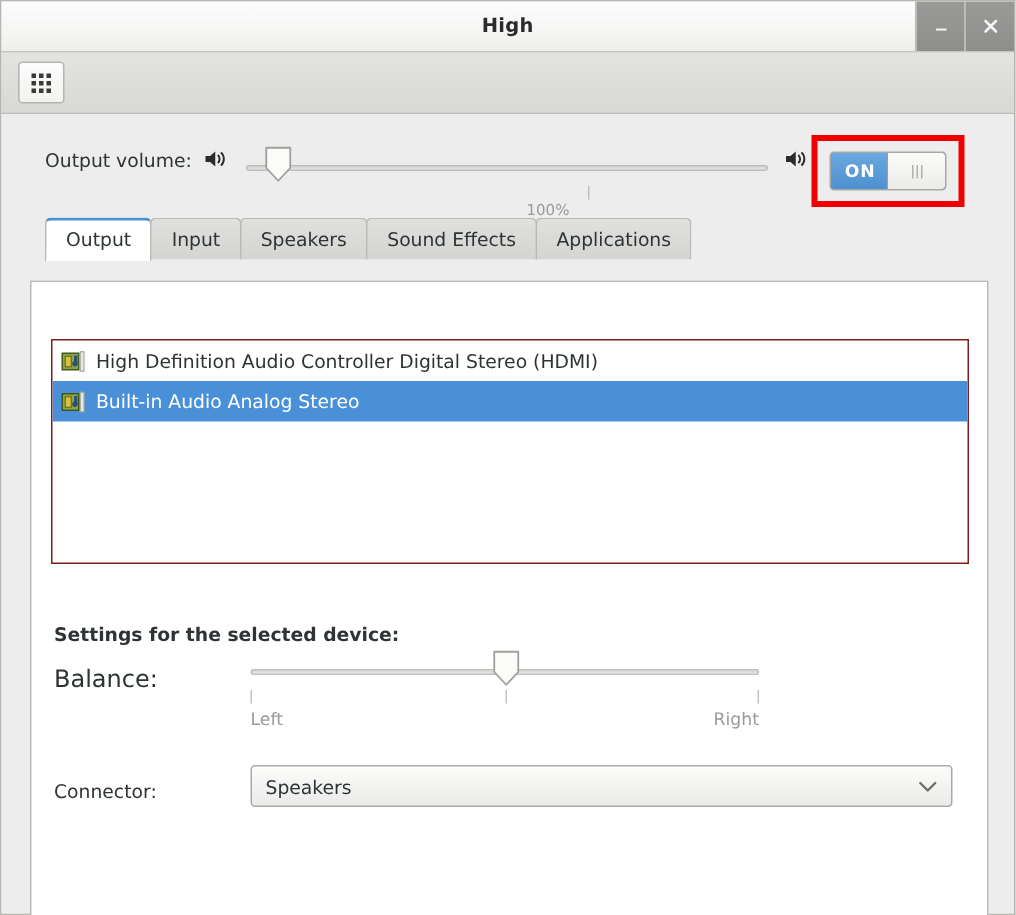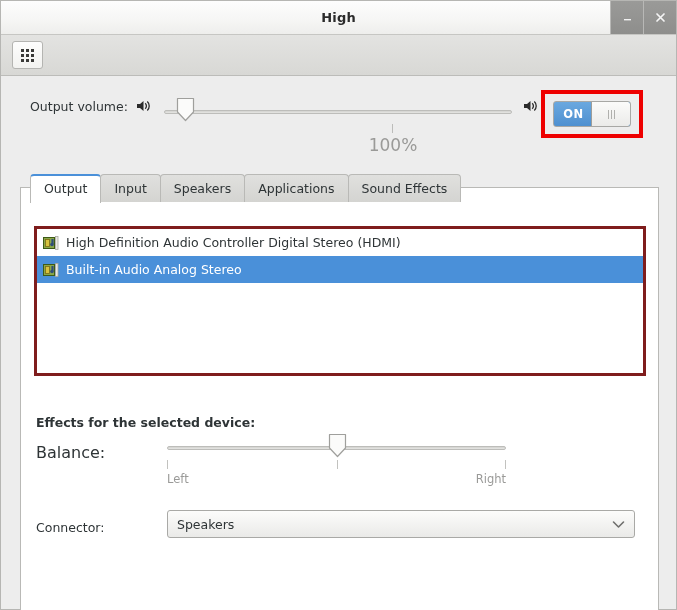--- a/index.html
+++ b/index.html
@@ -176,22 +176,22 @@
     top: 36px;
     width: 1px;
     height: 9px;
     background: #bcbcba;
   }
   .vol-pct {
     position: absolute;
     left: 350px;
     top: 47px;
     width: 84px;
-    text-align: center;
-    font-size: 17px;
+    text-align: left;
+    font-size: 10px;
     color: #9a9a98;
   }
 
   
   .red-box {
     position: absolute;
     left: 540px;
     top: 2px;
     width: 102px;
     height: 48px;
@@ -243,21 +243,21 @@
     display: block;
     width: 1px;
     height: 9px;
     background: #b0b0ad;
   }
 
   
   .tabs {
     position: absolute;
     left: 29px;
-    top: 98px;
+    top: 69px;
     display: flex;
     align-items: flex-end;
     z-index: 3;
   }
   .tab {
     position: relative;
     padding: 5px 13px 6px 13px;
     font-size: 12.5px;
     color: #2e3436;
     background: linear-gradient(to bottom, #e0e0de 0%, #d4d4d1 100%);
@@ -305,21 +305,21 @@
 
   
   .device-list {
     position: absolute;
     left: 13px;
     top: 38px;
     width: 612px;
     height: 150px;
     box-sizing: border-box;
     background: #ffffff;
-    border: 3px solid #7f1d1d;
+    border: 1px solid #7f1d1d;
     overflow: hidden;
   }
   .device-row {
     display: flex;
     align-items: center;
     height: 27px;
     padding-left: 5px;
     font-size: 12.5px;
     color: #2e3436;
     cursor: default;
@@ -493,24 +493,24 @@
       <div class="tab active">
         <span>Output</span>
       </div>
       <div class="tab">
         <span>Input</span>
       </div>
       <div class="tab">
         <span>Speakers</span>
       </div>
       <div class="tab">
+        <span>Sound Effects</span>
+      </div>
+      <div class="tab">
         <span>Applications</span>
-      </div>
-      <div class="tab">
-        <span>Sound Effects</span>
       </div>
     </div>
 
     <div class="panel">
 
 
       <div class="device-list">
         <div class="device-row">
           <span class="device-icon">
             <svg width="18" height="18" viewBox="0 0 18 18" aria-hidden="true">
@@ -530,21 +530,21 @@
               <rect x="3.5" y="5.5" width="4" height="7" fill="#d8c33f" stroke="#7a6a15" stroke-width="0.8"></rect>
               <circle cx="10" cy="10.5" r="1.8" fill="#2f4d79"></circle>
               <path d="M9.4 5 L11.6 5 L11.6 10 L9.4 10 Z" fill="#2f4d79"></path>
               <rect x="13.5" y="2.5" width="2.5" height="13" fill="#e9e9e4" stroke="#a8a8a0" stroke-width="0.8"></rect>
             </svg>
           </span>
           <span>Built-in Audio Analog Stereo</span>
         </div>
       </div>
 
-      <div class="section-head head-settings">Effects for the selected device:</div>
+      <div class="section-head head-settings">Settings for the selected device:</div>
 
       <div class="bal-label">Balance:</div>
 
       <div class="bal-slider">
         <div class="track"></div>
         <div class="handle" style="left:50%;">
           <svg width="19" height="25" viewBox="0 0 19 25" aria-hidden="true">
             <path d="M1.5 1.5 H17.5 V15 L9.5 23.5 L1.5 15 Z" fill="#fbfbfa" stroke="#9f9f9c" stroke-width="1.2" stroke-linejoin="round"></path>
           </svg>
         </div>

